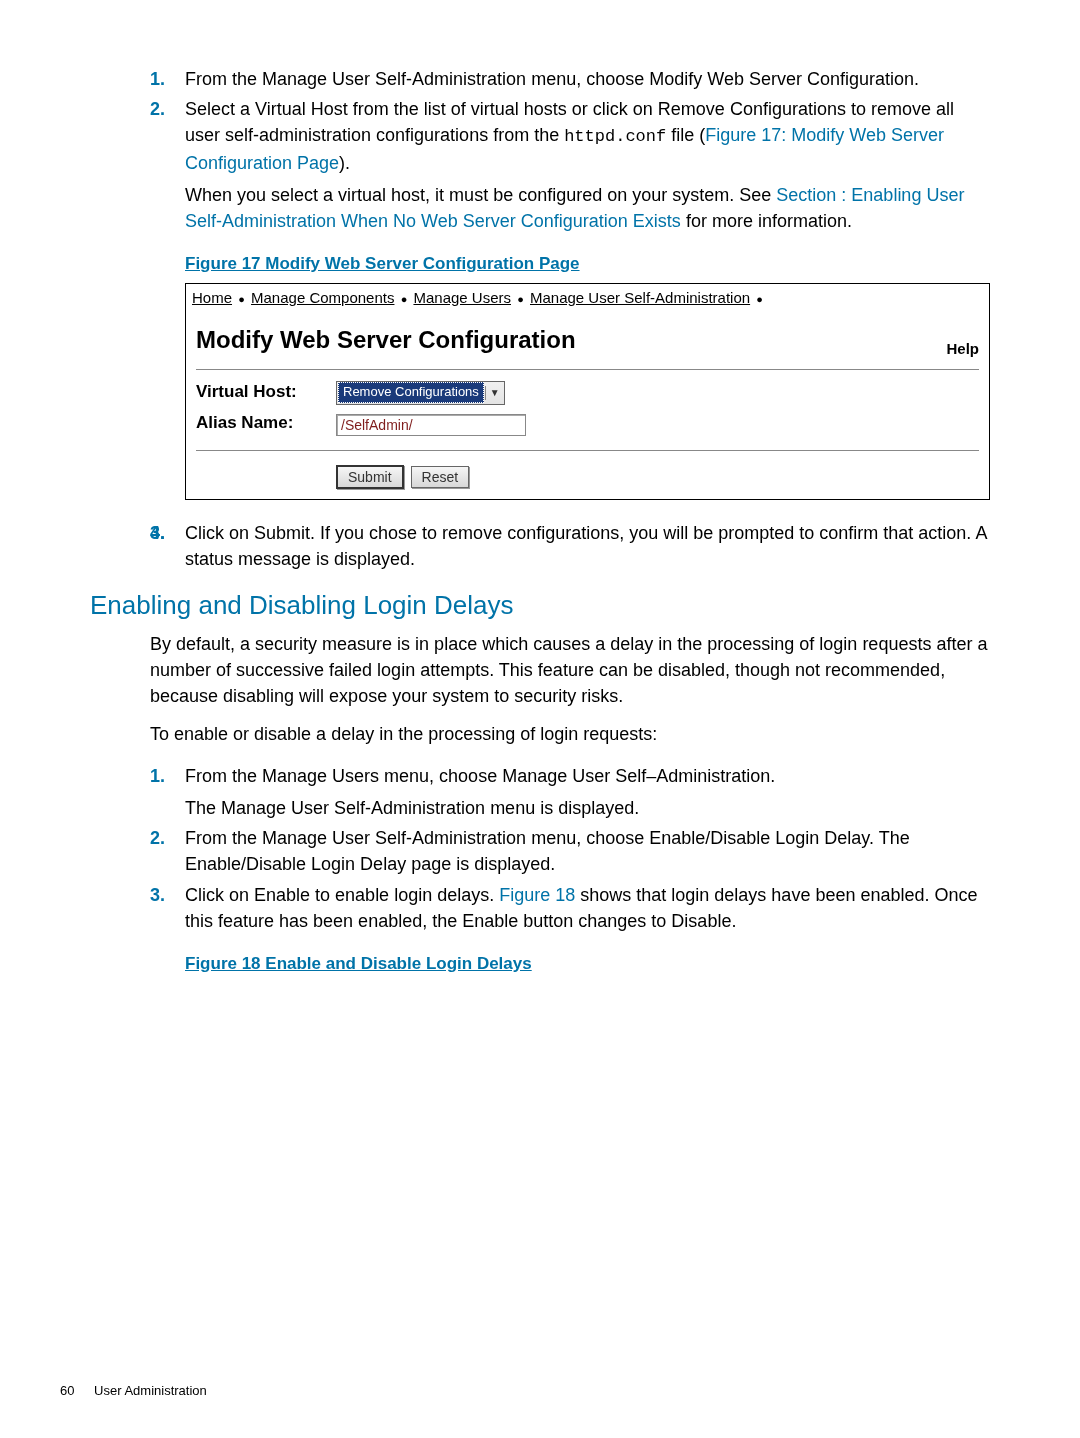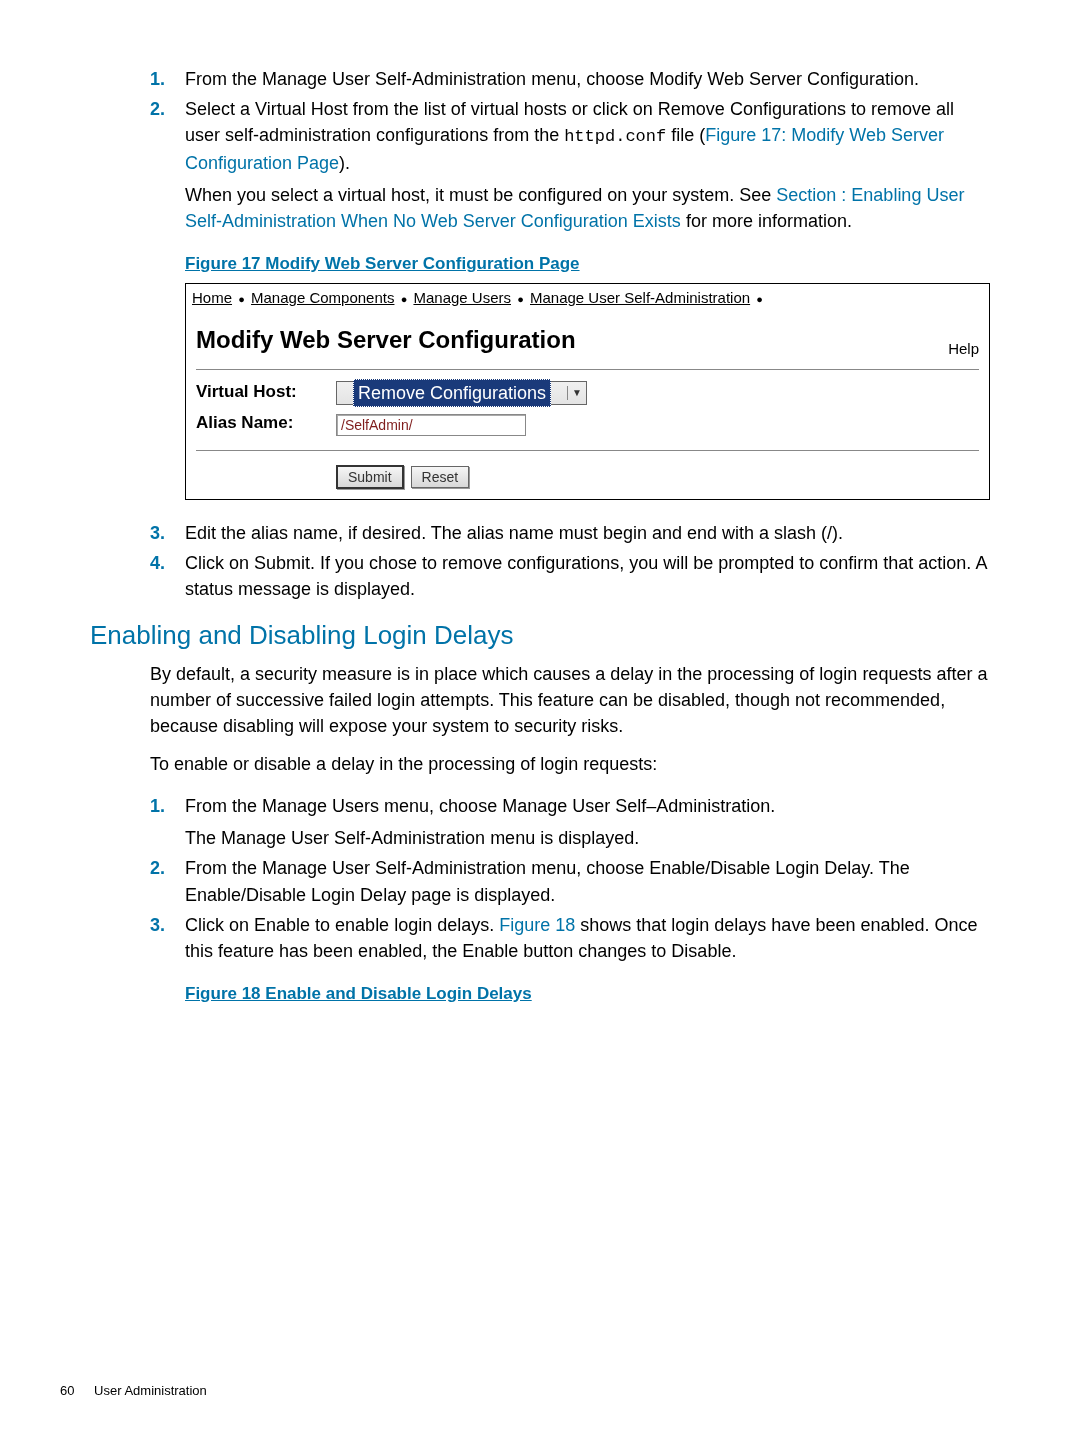--- a/index.html
+++ b/index.html
@@ -64,21 +64,21 @@
     justify-content: space-between;
     align-items: center;
     padding: 10px 10px 6px 10px;
   }
   .fig-title {
     font-size: 24px;
     font-weight: bold;
   }
   .fig-help {
     font-size: 15px;
-    font-weight: normal;
+    font-weight: bold;
     margin-top: 15px;
   }
   .fig-hr {
     border-top: 1px solid #888;
     margin: 4px 10px 10px 10px;
   }
   .fig-form {
     padding: 0 10px 4px 10px;
   }
   .fig-form-row {
@@ -97,22 +97,22 @@
     font-size: 14px;
     height: 22px;
     display: inline-flex;
     align-items: center;
   }
   .fig-select .sel-text {
     background: #1a3a7a;
     color: #fff;
     padding: 0 4px;
     border: 1px dotted #fff;
-    margin: 16px;
-    font-size: 18px;
+    margin: 1px;
+    font-size: 13px;
   }
   .fig-select .sel-caret {
     border-left: 1px solid #888;
     padding: 0 4px;
     font-size: 10px;
     color: #333;
   }
   .fig-input {
     border: 1px solid #888;
     box-shadow: inset 1px 1px 0 #aaa;
@@ -213,21 +213,20 @@
       </div>
       <div class="fig-hr"></div>
       <div class="fig-btnrow">
         <button class="fig-btn sub">Submit</button>
         <button class="fig-btn">Reset</button>
       </div>
     </div>
   </li>
   <li>
     <span class="marker">3.</span>
-    <span>Edit the alias name, if desired. The alias name must begin and end with a slash (/).</span>
   </li>
   <li>
     <span class="marker">4.</span>
     <span>Click on Submit. If you chose to remove configurations, you will be prompted to confirm that action. A status message is displayed.</span>
   </li>
 </ol>
 
 <h2 class="h2">Enabling and Disabling Login Delays</h2>
 
 <p class="para">By default, a security measure is in place which causes a delay in the processing of login requests after a number of successive failed login attempts. This feature can be disabled, though not recommended, because disabling will expose your system to security risks.</p>

